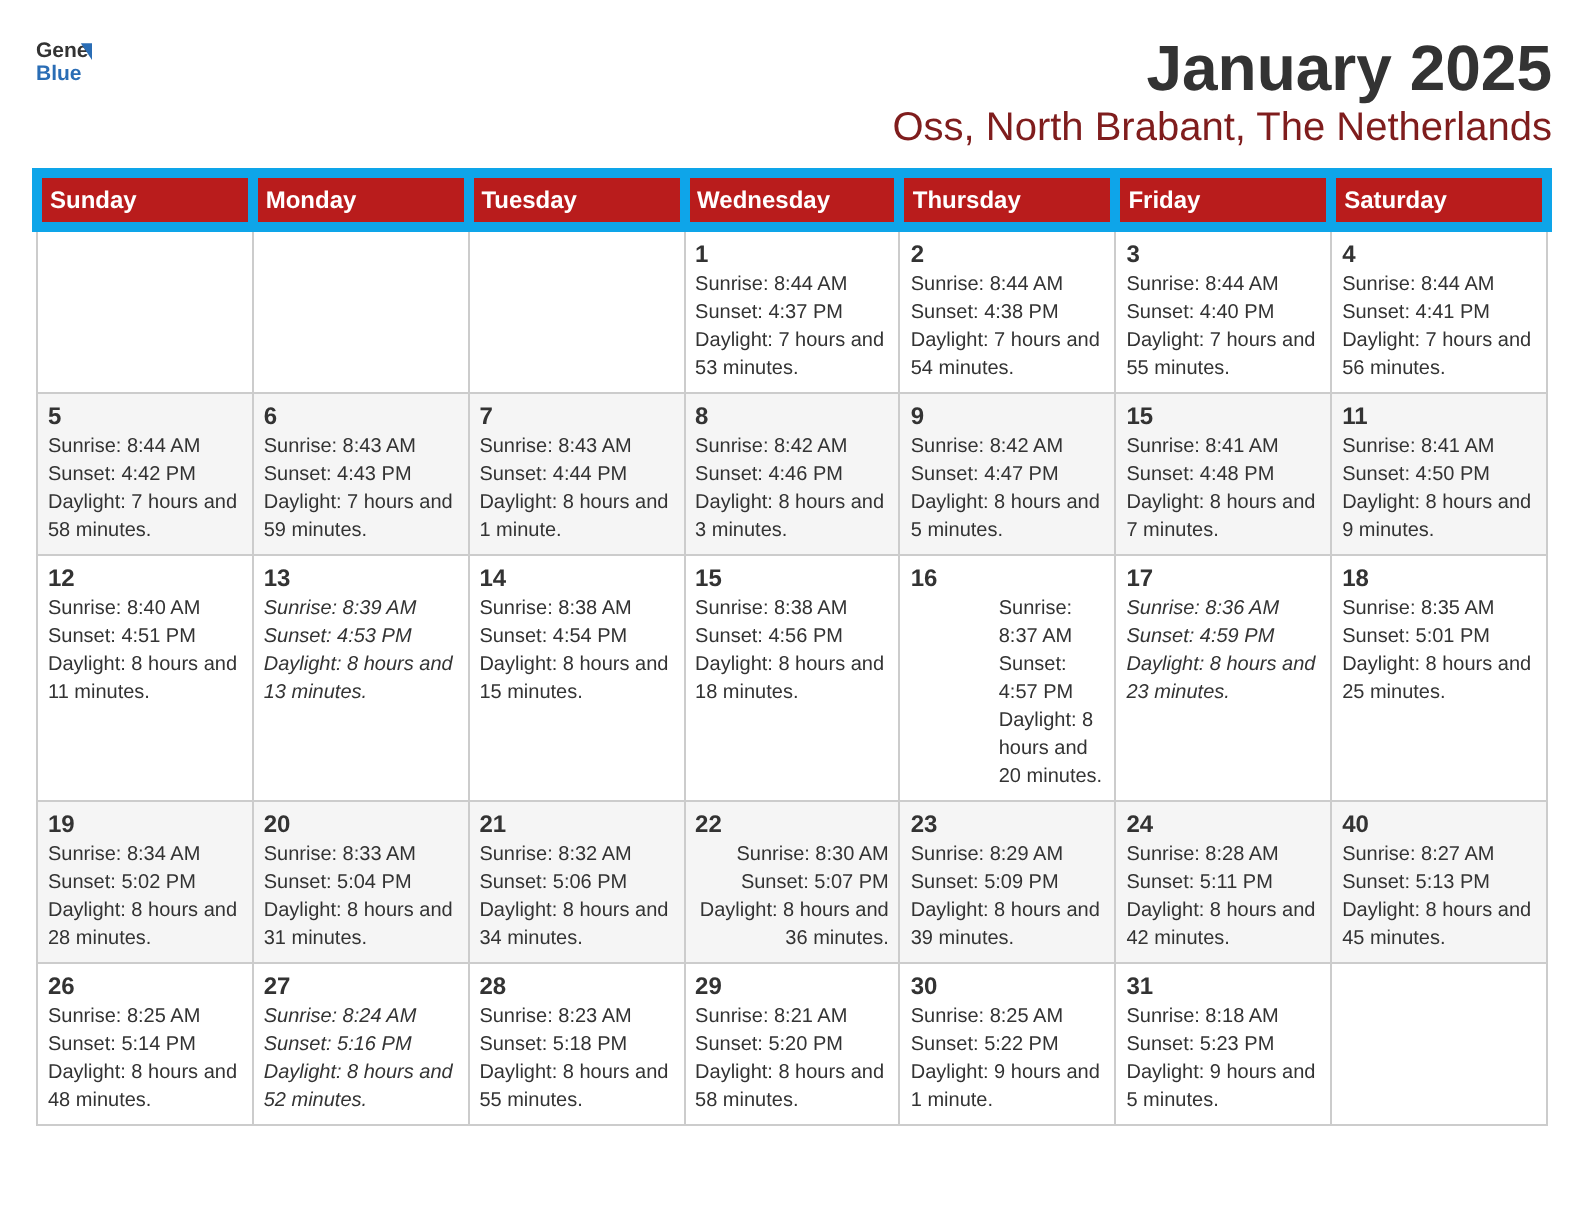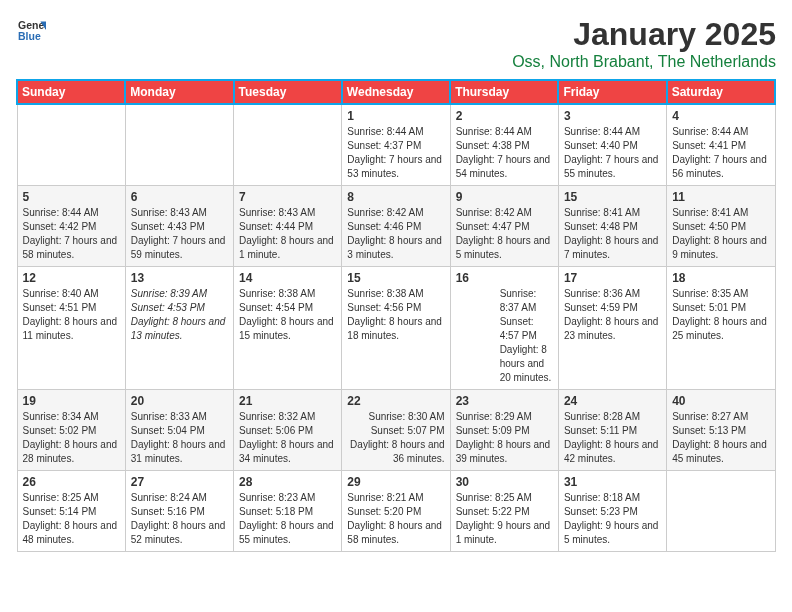--- a/index.html
+++ b/index.html
@@ -28,36 +28,36 @@
     }
     .title-area {
       text-align: right;
     }
     .month-title {
       font-size: 32px;
       font-weight: bold;
       color: #333;
     }
     .location-title {
-      font-size: 16px;
-      color: #15803d;
+      font-size: 20px;
+      color: #7f1d1d;
     }
     .calendar-table {
       width: 100%;
       border-collapse: collapse;
       border: 1px solid #ccc;
     }
     .calendar-table th {
-      background: #ef4444;
+      background: #b91c1c;
       color: #fff;
       font-size: 12px;
       font-weight: bold;
       padding: 4px 4px;
       text-align: left;
-      border: 2px solid #0ea5e9;
+      border: 5px solid #0ea5e9;
     }
     .calendar-table td {
       border: 1px solid #ccc;
       vertical-align: top;
       padding: 4px 5px;
       width: calc(100% / 7);
       min-height: 70px;
       font-size: 10.5px;
       color: #333;
       background: #fff;
@@ -210,21 +210,21 @@
 Daylight: 8 hours and 18 minutes.</div>
         </td>
         <td>
           <div class="day-number">16</div>
           <div class="day-info" style="white-space: pre-line; margin-left: 44px;">Sunrise: 8:37 AM
 Sunset: 4:57 PM
 Daylight: 8 hours and 20 minutes.</div>
         </td>
         <td>
           <div class="day-number">17</div>
-          <div class="day-info" style="white-space: pre-line;">Sunrise: 8:36 AM
+          <div class="day-info" style="white-space: pre-line; font-style: italic;">Sunrise: 8:36 AM
 Sunset: 4:59 PM
 Daylight: 8 hours and 23 minutes.</div>
         </td>
         <td>
           <div class="day-number">18</div>
           <div class="day-info" style="white-space: pre-line;">Sunrise: 8:35 AM
 Sunset: 5:01 PM
 Daylight: 8 hours and 25 minutes.</div>
         </td>
       </tr>
@@ -274,21 +274,21 @@
       </tr>
       <tr>
         <td>
           <div class="day-number">26</div>
           <div class="day-info" style="white-space: pre-line;">Sunrise: 8:25 AM
 Sunset: 5:14 PM
 Daylight: 8 hours and 48 minutes.</div>
         </td>
         <td>
           <div class="day-number">27</div>
-          <div class="day-info" style="white-space: pre-line;">Sunrise: 8:24 AM
+          <div class="day-info" style="white-space: pre-line; font-style: italic;">Sunrise: 8:24 AM
 Sunset: 5:16 PM
 Daylight: 8 hours and 52 minutes.</div>
         </td>
         <td>
           <div class="day-number">28</div>
           <div class="day-info" style="white-space: pre-line;">Sunrise: 8:23 AM
 Sunset: 5:18 PM
 Daylight: 8 hours and 55 minutes.</div>
         </td>
         <td>

